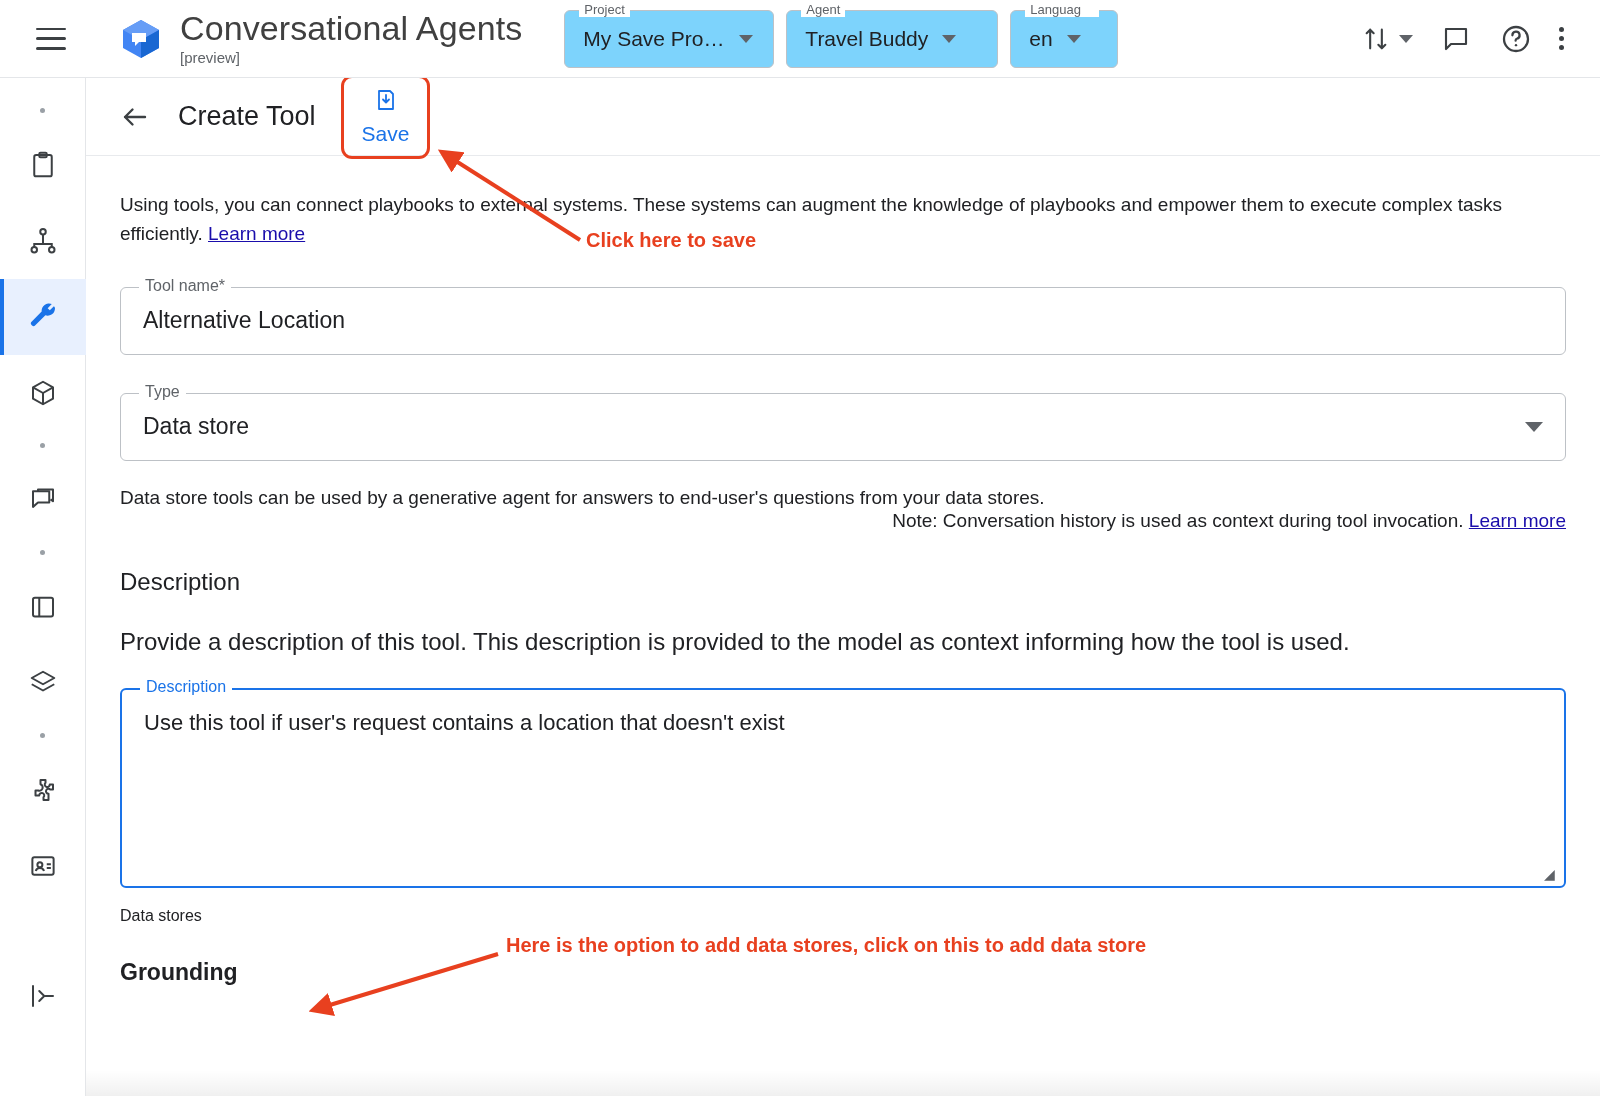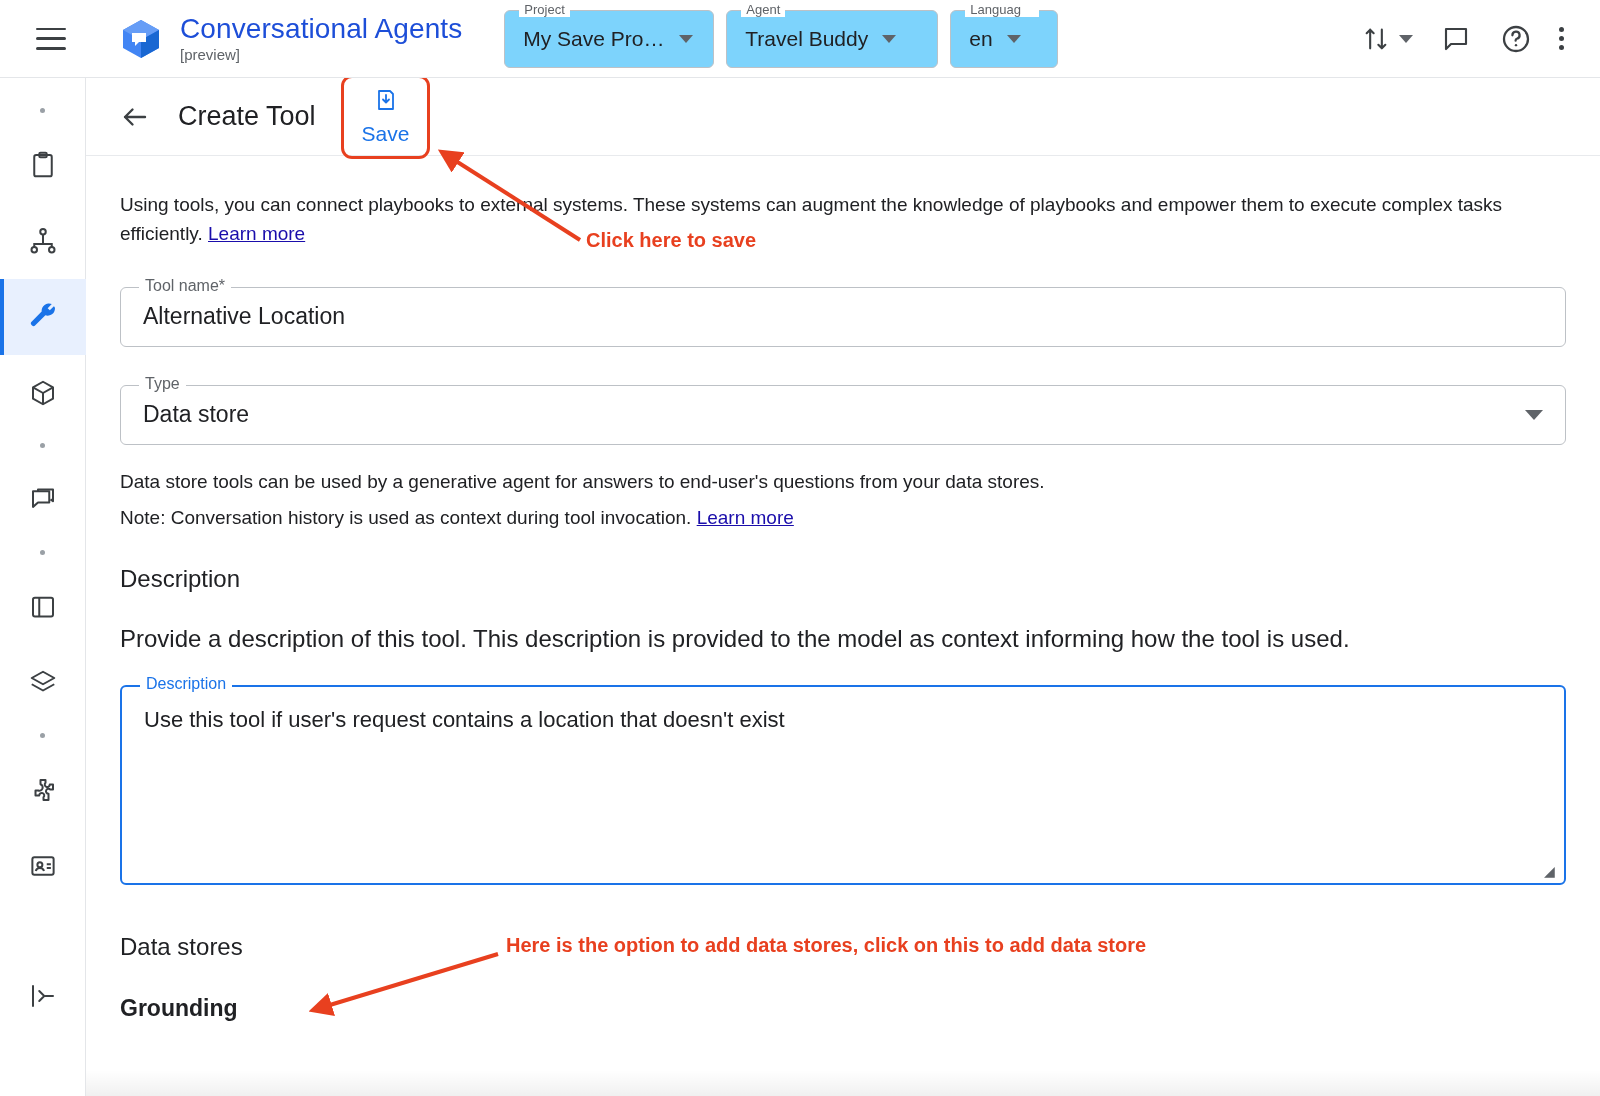--- a/index.html
+++ b/index.html
@@ -31,21 +31,21 @@
     cursor: pointer;
   }
   .hamburger span { display: block; height: 2.5px; background: #3c4043; border-radius: 2px; }
 
   .brandlogo {
     margin-left: 52px; width: 46px; height: 46px; position: relative;
   }
   .brandlogo svg { display: block; }
 
   .brandtext { margin-left: 16px; line-height: 1.05; }
-  .brandtitle { font-size: 28px; color: #1d4ed8; letter-spacing: .1px; text-align: center; }
+  .brandtitle { font-size: 34px; color: #404040; letter-spacing: .1px; text-align: center; }
   .brandsub { font-size: 15px; color: #5f6368; margin-top: 4px; }
 
   
   .selects { display: flex; align-items: center; gap: 12px; margin-left: 42px; }
   .sel {
     position: relative; height: 58px;
     border: 1px solid #bdc1c6; border-radius: 6px;
     display: flex; align-items: center; padding: 0 14px 0 18px;
     background: #7dd3fc; cursor: pointer;
   }
@@ -108,54 +108,54 @@
   .annot-box { outline: 3px solid #e8401f; border-radius: 8px; }
 
   .content { padding: 34px 34px 0 34px; position: relative; }
 
   .intro { font-size: 19px; color: #202124; line-height: 1.55; max-width: 1460px; }
   .link { color: #1a0dab; text-decoration: underline; cursor: pointer; }
 
   
   .field {
     position: relative; margin-top: 38px; border: 1px solid #bdc1c6; border-radius: 6px;
-    height: 60px; display: flex; align-items: center; padding: 0 22px; background: #fff;
+    height: 68px; display: flex; align-items: center; padding: 0 22px; background: #fff;
   }
   .field .flab {
     position: absolute; top: -11px; left: 18px; background: #fff; padding: 0 6px;
     font-size: 16px; color: #5f6368;
   }
   .field .fval { font-size: 23px; color: #202124; }
   .selcaret {
     margin-left: auto; width: 0; height: 0;
     border-left: 9px solid transparent; border-right: 9px solid transparent;
     border-top: 10px solid #5f6368;
   }
 
   .note { font-size: 19px; color: #202124; margin-top: 26px; }
-  .note2 { font-size: 19px; color: #202124; margin-top: 14px; }
+  .note2 { font-size: 19px; color: #202124; margin-top: 1px; text-align: right; }
 
   .sechead { font-size: 24px; color: #202124; margin-top: 36px; font-weight: 400; }
   .secdesc { font-size: 24px; color: #202124; margin-top: 32px; }
 
   .textarea {
     position: relative; margin-top: 32px; border: 2px solid #1a73e8; border-radius: 6px;
     height: 200px; padding: 20px 22px; background: #fff;
   }
   .textarea .flab {
     position: absolute; top: -12px; left: 18px; background: #fff; padding: 0 6px;
     font-size: 16px; color: #1a73e8;
   }
   .textarea .tval { font-size: 22px; color: #202124; }
   .resize {
     position: absolute; right: 6px; bottom: 5px; width: 14px; height: 14px;
     color: #5f6368; font-size: 14px; line-height: 14px;
   }
 
-  .dshead { font-size: 24px; color: #202124; margin-top: 48px; }
+  .dshead { font-size: 16px; color: #202124; margin-top: 19px; }
   .addbtn {
     display: inline-flex; align-items: center; margin-top: 26px;
     color: #1a73e8; font-size: 21px; padding: 12px 20px; border-radius: 6px; cursor: pointer;
   }
   .grounding { font-size: 23px; color: #202124; margin-top: 34px; font-weight: 700; }
 
   
   .annot-text {
     position: absolute; color: #e8401f; font-weight: 700; font-size: 20px; white-space: nowrap;
   }

